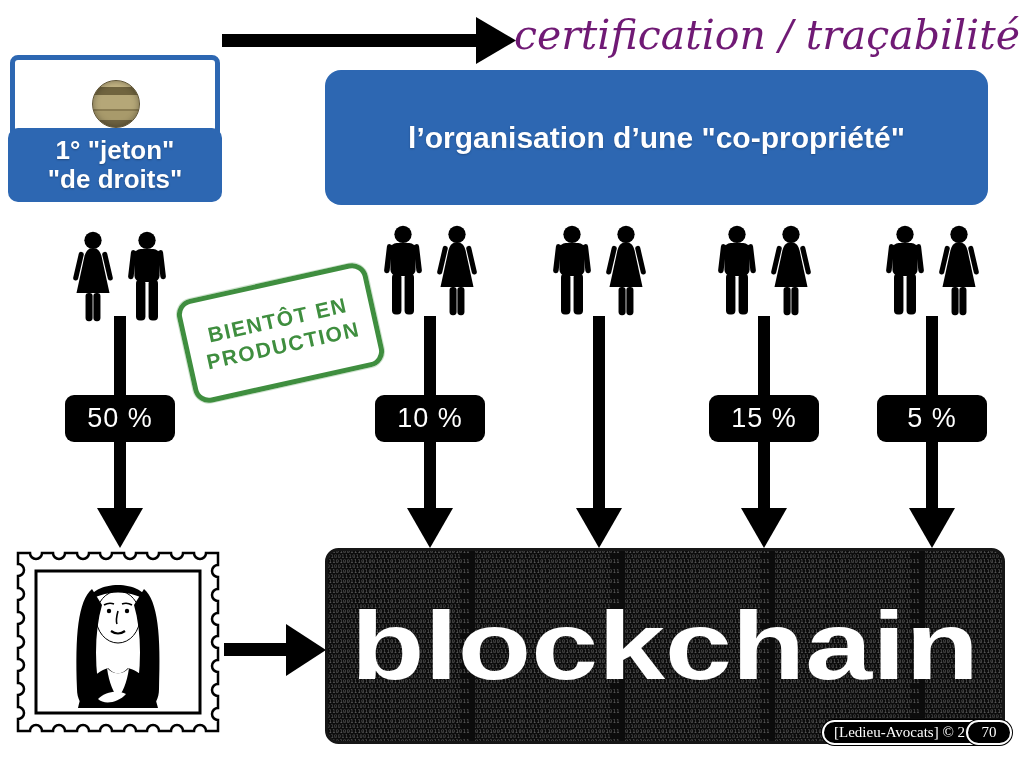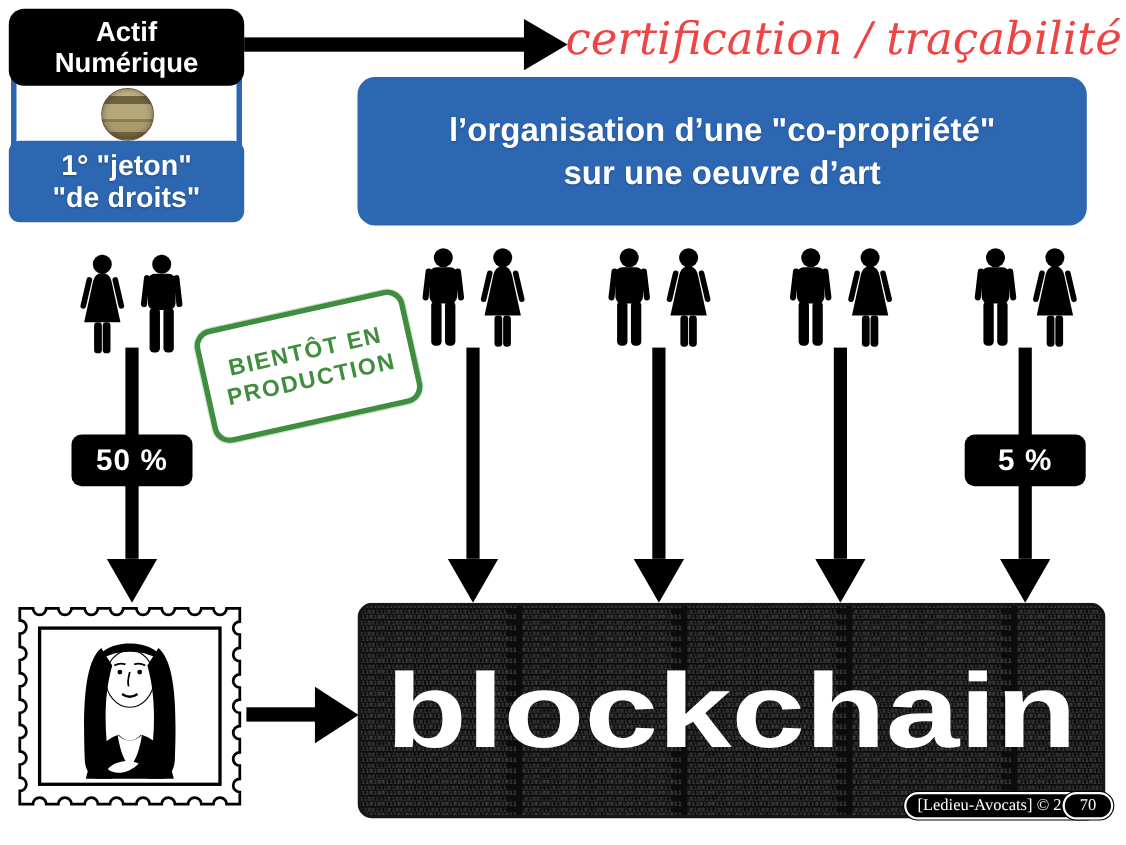--- a/index.html
+++ b/index.html
@@ -31,21 +31,21 @@
     display:flex;flex-direction:column;align-items:center;justify-content:center;
     z-index:3;text-align:center;text-shadow:0 1px 2px rgba(0,0,0,.3);
   }
 
   
   .arrow-top-shaft{left:222px;top:34px;width:256px;height:13px;background:#000;}
   .arrow-top-head{left:476px;top:17px;width:40px;height:47px;background:#000;
     clip-path:polygon(0 0,100% 50%,0 100%);}
   .certification{
     left:514px;top:6px;width:506px;height:58px;
-    font-family:"DejaVu Serif",serif;font-style:italic;font-size:41px;color:#ef4444;
+    font-family:"DejaVu Serif",serif;font-style:italic;font-size:41px;color:#701a75;
     display:flex;align-items:center;justify-content:center;white-space:nowrap;
   }
 
   
   .copro-box{
     left:325px;top:70px;width:663px;height:135px;background:#2d67b2;border-radius:16px;
     color:#ffffff;font-weight:bold;font-size:30px;line-height:1.3;
     display:flex;flex-direction:column;align-items:center;justify-content:center;
     text-align:center;text-shadow:0 1px 2px rgba(0,0,0,.25);
   }
@@ -66,21 +66,21 @@
     position:absolute;left:calc(var(--cx) - 6px);top:316px;width:12px;height:192px;
     background:#000;z-index:0;
   }
   .down-head{
     position:absolute;left:calc(var(--cx) - 23px);top:508px;width:46px;height:40px;
     background:#000;clip-path:polygon(0 0,100% 0,50% 100%);z-index:0;
   }
   .pbox{
     position:absolute;left:calc(var(--cx) - 55px);top:395px;width:110px;height:47px;
     background:#000;border-radius:9px;z-index:2;
-    color:#fff;font-weight:bold;font-size:27px;letter-spacing:1px;
+    color:#fff;font-weight:normal;font-size:27px;letter-spacing:1px;
     display:flex;align-items:center;justify-content:center;text-align:right;
   }
 
   
   .prod-stamp{
     left:183px;top:280px;width:185px;height:96px;transform:rotate(-12.5deg);
     border:5px solid #3f8e3f;border-radius:16px;background:rgba(255,255,255,.9);
     color:#3f8e3f;font-weight:bold;font-size:21px;letter-spacing:1.5px;line-height:1.25;
     display:flex;flex-direction:column;align-items:center;justify-content:center;
     text-align:center;z-index:4;box-shadow:0 0 0 1px rgba(63,142,63,.25);
@@ -127,37 +127,32 @@
         <path d="M28,22 C21,22 18.5,27 17,33 L7,79 L49,79 L39,33 C37.5,27 35,22 28,22 Z"></path>
         <path d="M13,30 L6,60" stroke="#000" stroke-width="6.5" stroke-linecap="round" fill="none"></path>
         <path d="M43,30 L50,60" stroke="#000" stroke-width="6.5" stroke-linecap="round" fill="none"></path>
         <rect x="18.5" y="79" width="9" height="36" rx="4"></rect>
         <rect x="28.5" y="79" width="9" height="36" rx="4"></rect>
       </g>
     </defs>
   </svg>
 
   <div class="abs token-body"></div>
-  <div class="abs token-header">
-    <span>Actif</span>
-    <span>Numérique</span>
-  </div>
   <div class="abs coin"></div>
   <div class="abs token-footer">
     <span>1° "jeton"</span>
     <span>"de droits"</span>
   </div>
 
   <div class="abs arrow-top-shaft"></div>
   <div class="abs arrow-top-head"></div>
   <div class="abs certification">certification / traçabilité</div>
 
   <div class="abs copro-box">
     <span>l’organisation d’une "co-propriété"</span>
-    <span>sur une oeuvre d’art</span>
   </div>
 
   <div class="group g0">
     <div class="shaft"></div>
     <div class="down-head"></div>
     <div class="icons">
       <svg class="person" viewBox="0 0 56 120">
           <use href="#woman-shape" xlink:href="#woman-shape"></use>
         </svg>
       <svg class="person" viewBox="0 0 56 120">
@@ -171,20 +166,21 @@
     <div class="shaft"></div>
     <div class="down-head"></div>
     <div class="icons">
       <svg class="person" viewBox="0 0 56 120">
           <use href="#man-shape" xlink:href="#man-shape"></use>
         </svg>
       <svg class="person" viewBox="0 0 56 120">
           <use href="#woman-shape" xlink:href="#woman-shape"></use>
         </svg>
     </div>
+    <div class="pbox">10 %</div>
   </div>
 
   <div class="group g2">
     <div class="shaft"></div>
     <div class="down-head"></div>
     <div class="icons">
       <svg class="person" viewBox="0 0 56 120">
           <use href="#man-shape" xlink:href="#man-shape"></use>
         </svg>
       <svg class="person" viewBox="0 0 56 120">
@@ -197,20 +193,21 @@
     <div class="shaft"></div>
     <div class="down-head"></div>
     <div class="icons">
       <svg class="person" viewBox="0 0 56 120">
           <use href="#man-shape" xlink:href="#man-shape"></use>
         </svg>
       <svg class="person" viewBox="0 0 56 120">
           <use href="#woman-shape" xlink:href="#woman-shape"></use>
         </svg>
     </div>
+    <div class="pbox">15 %</div>
   </div>
 
   <div class="group g4">
     <div class="shaft"></div>
     <div class="down-head"></div>
     <div class="icons">
       <svg class="person" viewBox="0 0 56 120">
           <use href="#man-shape" xlink:href="#man-shape"></use>
         </svg>
       <svg class="person" viewBox="0 0 56 120">

